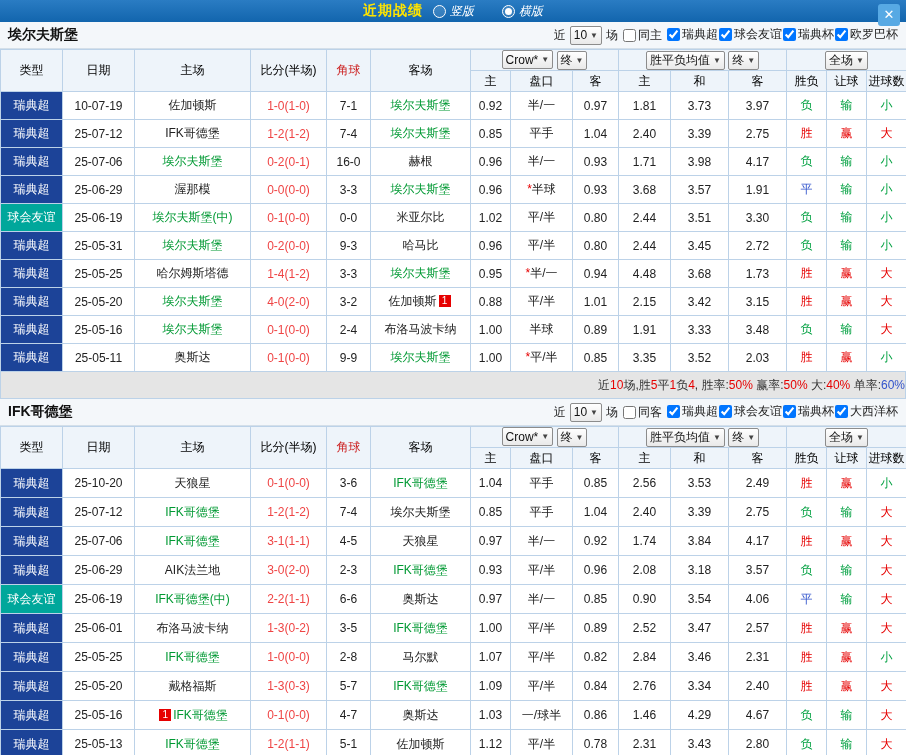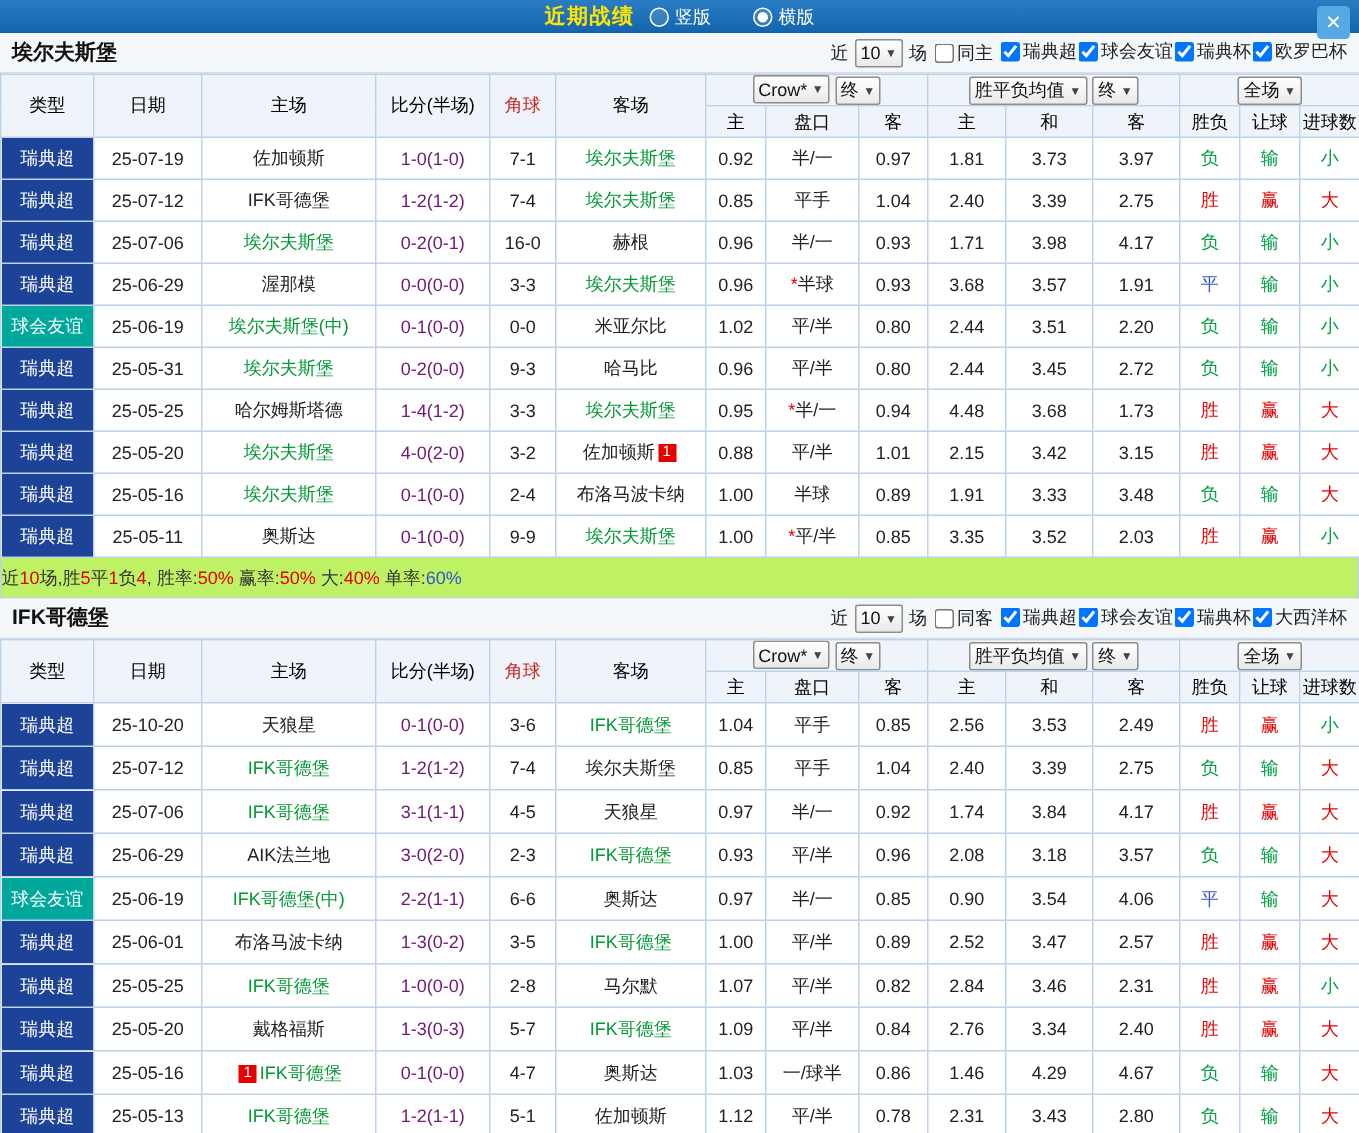--- a/index.html
+++ b/index.html
@@ -1,20 +1,20 @@
 <!DOCTYPE html>
 <html><head>
 <meta charset="utf-8">
 <style>
   html,body{margin:0;padding:0;background:#fff;}
   body{width:906px;font-family:"Liberation Sans","DejaVu Sans",sans-serif;font-size:12px;color:#222;}
   
   .titlebar{height:22px;background:linear-gradient(#2a7cc3,#1265ad);display:flex;align-items:center;justify-content:center;position:relative;}
   .titlebar .title{color:#ffe400;font-weight:bold;font-size:14px;letter-spacing:1px;}
-  .radios{display:inline-flex;align-items:flex-end;margin-left:10px;color:#fff;gap:28px;}
+  .radios{display:inline-flex;align-items:flex-end;margin-left:10px;color:#fff;gap:28px;font-style:italic;}
   .radio-opt{display:inline-flex;align-items:center;gap:4px;cursor:pointer;}
   .radio-dot{width:11px;height:11px;border:1px solid #fff;border-radius:50%;position:relative;display:inline-block;background:rgba(255,255,255,.12);}
   .radio-dot.on::after{content:'';position:absolute;left:2px;top:2px;right:2px;bottom:2px;background:#fff;border-radius:50%;}
   .close-btn{position:absolute;right:6px;top:4px;width:22px;height:22px;line-height:22px;text-align:center;background:#57a9e4;color:#fff;font-weight:bold;border-radius:3px;cursor:pointer;font-size:13px;}
   
   .sec-header{height:26px;display:flex;align-items:center;padding:0 8px;background:#f4f7fa;border-bottom:1px solid #d4dfe9;}
   .team-name{font-weight:bold;font-size:14px;color:#111;}
   .filters{margin-left:auto;display:flex;align-items:center;gap:4px;color:#222;}
   .filters label{display:inline-flex;align-items:center;gap:1px;cursor:pointer;}
   .filters input[type=checkbox]{width:13px;height:13px;margin:0 1px;}
@@ -24,27 +24,27 @@
   table{table-layout:fixed;border-collapse:collapse;width:906px;}
   th,td{border:1px solid #bcd2e8;text-align:center;white-space:nowrap;overflow:hidden;padding:0;}
   thead th{background:#eef4fa;font-weight:normal;height:20px;font-size:12px;color:#000;}
   thead th.red-h{color:#cc2222;}
   tbody td{height:27px;background:#fff;}
   .t2 tbody td{height:28px;}
   td.type{color:#fff;font-size:12px;}
   td.type.league{background:#1c4398;}
   td.type.friendly{background:#00a79b;}
   .focus{color:#009933;}
-  td.score{color:#701a75;}
+  td.score{color:#ef4444;}
   .num-badge{display:inline-block;background:#e60000;color:#fff;font-size:10px;min-width:12px;height:12px;line-height:12px;margin:0 2px;vertical-align:1px;}
   .star{color:#e60000;}
   td.red{color:#e60000;}
   td.green{color:#00a040;}
   td.blue{color:#3355cc;}
-  .sec-footer{height:26px;line-height:26px;text-align:left;border:1px solid #bcd2e8;border-top:none;background:#bef264;}
+  .sec-footer{height:26px;line-height:26px;text-align:right;border:1px solid #bcd2e8;border-top:none;background:#e5e5e5;}
   .f-k{color:#333;} .f-r{color:#e60000;} .f-b{color:#3355cc;}
 </style>
 </head>
 <body>
 
 <div class="titlebar">
   <span class="title">近期战绩</span>
   <span class="radios">
       <span class="radio-opt">
         <span class="radio-dot"></span>
@@ -148,21 +148,21 @@
       <th>和</th>
       <th>客</th>
       <th>胜负</th>
       <th>让球</th>
       <th>进球数</th>
     </tr>
   </thead>
   <tbody>
       <tr>
         <td class="type league">瑞典超</td>
-        <td class="date">25-07-19</td>
+        <td class="date">10-07-19</td>
         <td class="team"><span>佐加顿斯</span></td>
         <td class="score">1-0(1-0)</td>
         <td class="corner">7-1</td>
         <td class="team"><span class="focus">埃尔夫斯堡</span></td>
         <td>0.92</td>
         <td>半/一</td>
         <td>0.97</td>
         <td>1.81</td>
         <td>3.73</td>
         <td>3.97</td>
@@ -226,21 +226,21 @@
         <td class="date">25-06-19</td>
         <td class="team"><span class="focus">埃尔夫斯堡(中)</span></td>
         <td class="score">0-1(0-0)</td>
         <td class="corner">0-0</td>
         <td class="team"><span>米亚尔比</span></td>
         <td>1.02</td>
         <td>平/半</td>
         <td>0.80</td>
         <td>2.44</td>
         <td>3.51</td>
-        <td>2.20</td>
+        <td>3.30</td>
         <td class="green">负</td>
         <td class="green">输</td>
         <td class="green">小</td>
       </tr>
       <tr>
         <td class="type league">瑞典超</td>
         <td class="date">25-05-31</td>
         <td class="team"><span class="focus">埃尔夫斯堡</span></td>
         <td class="score">0-2(0-0)</td>
         <td class="corner">9-3</td>

